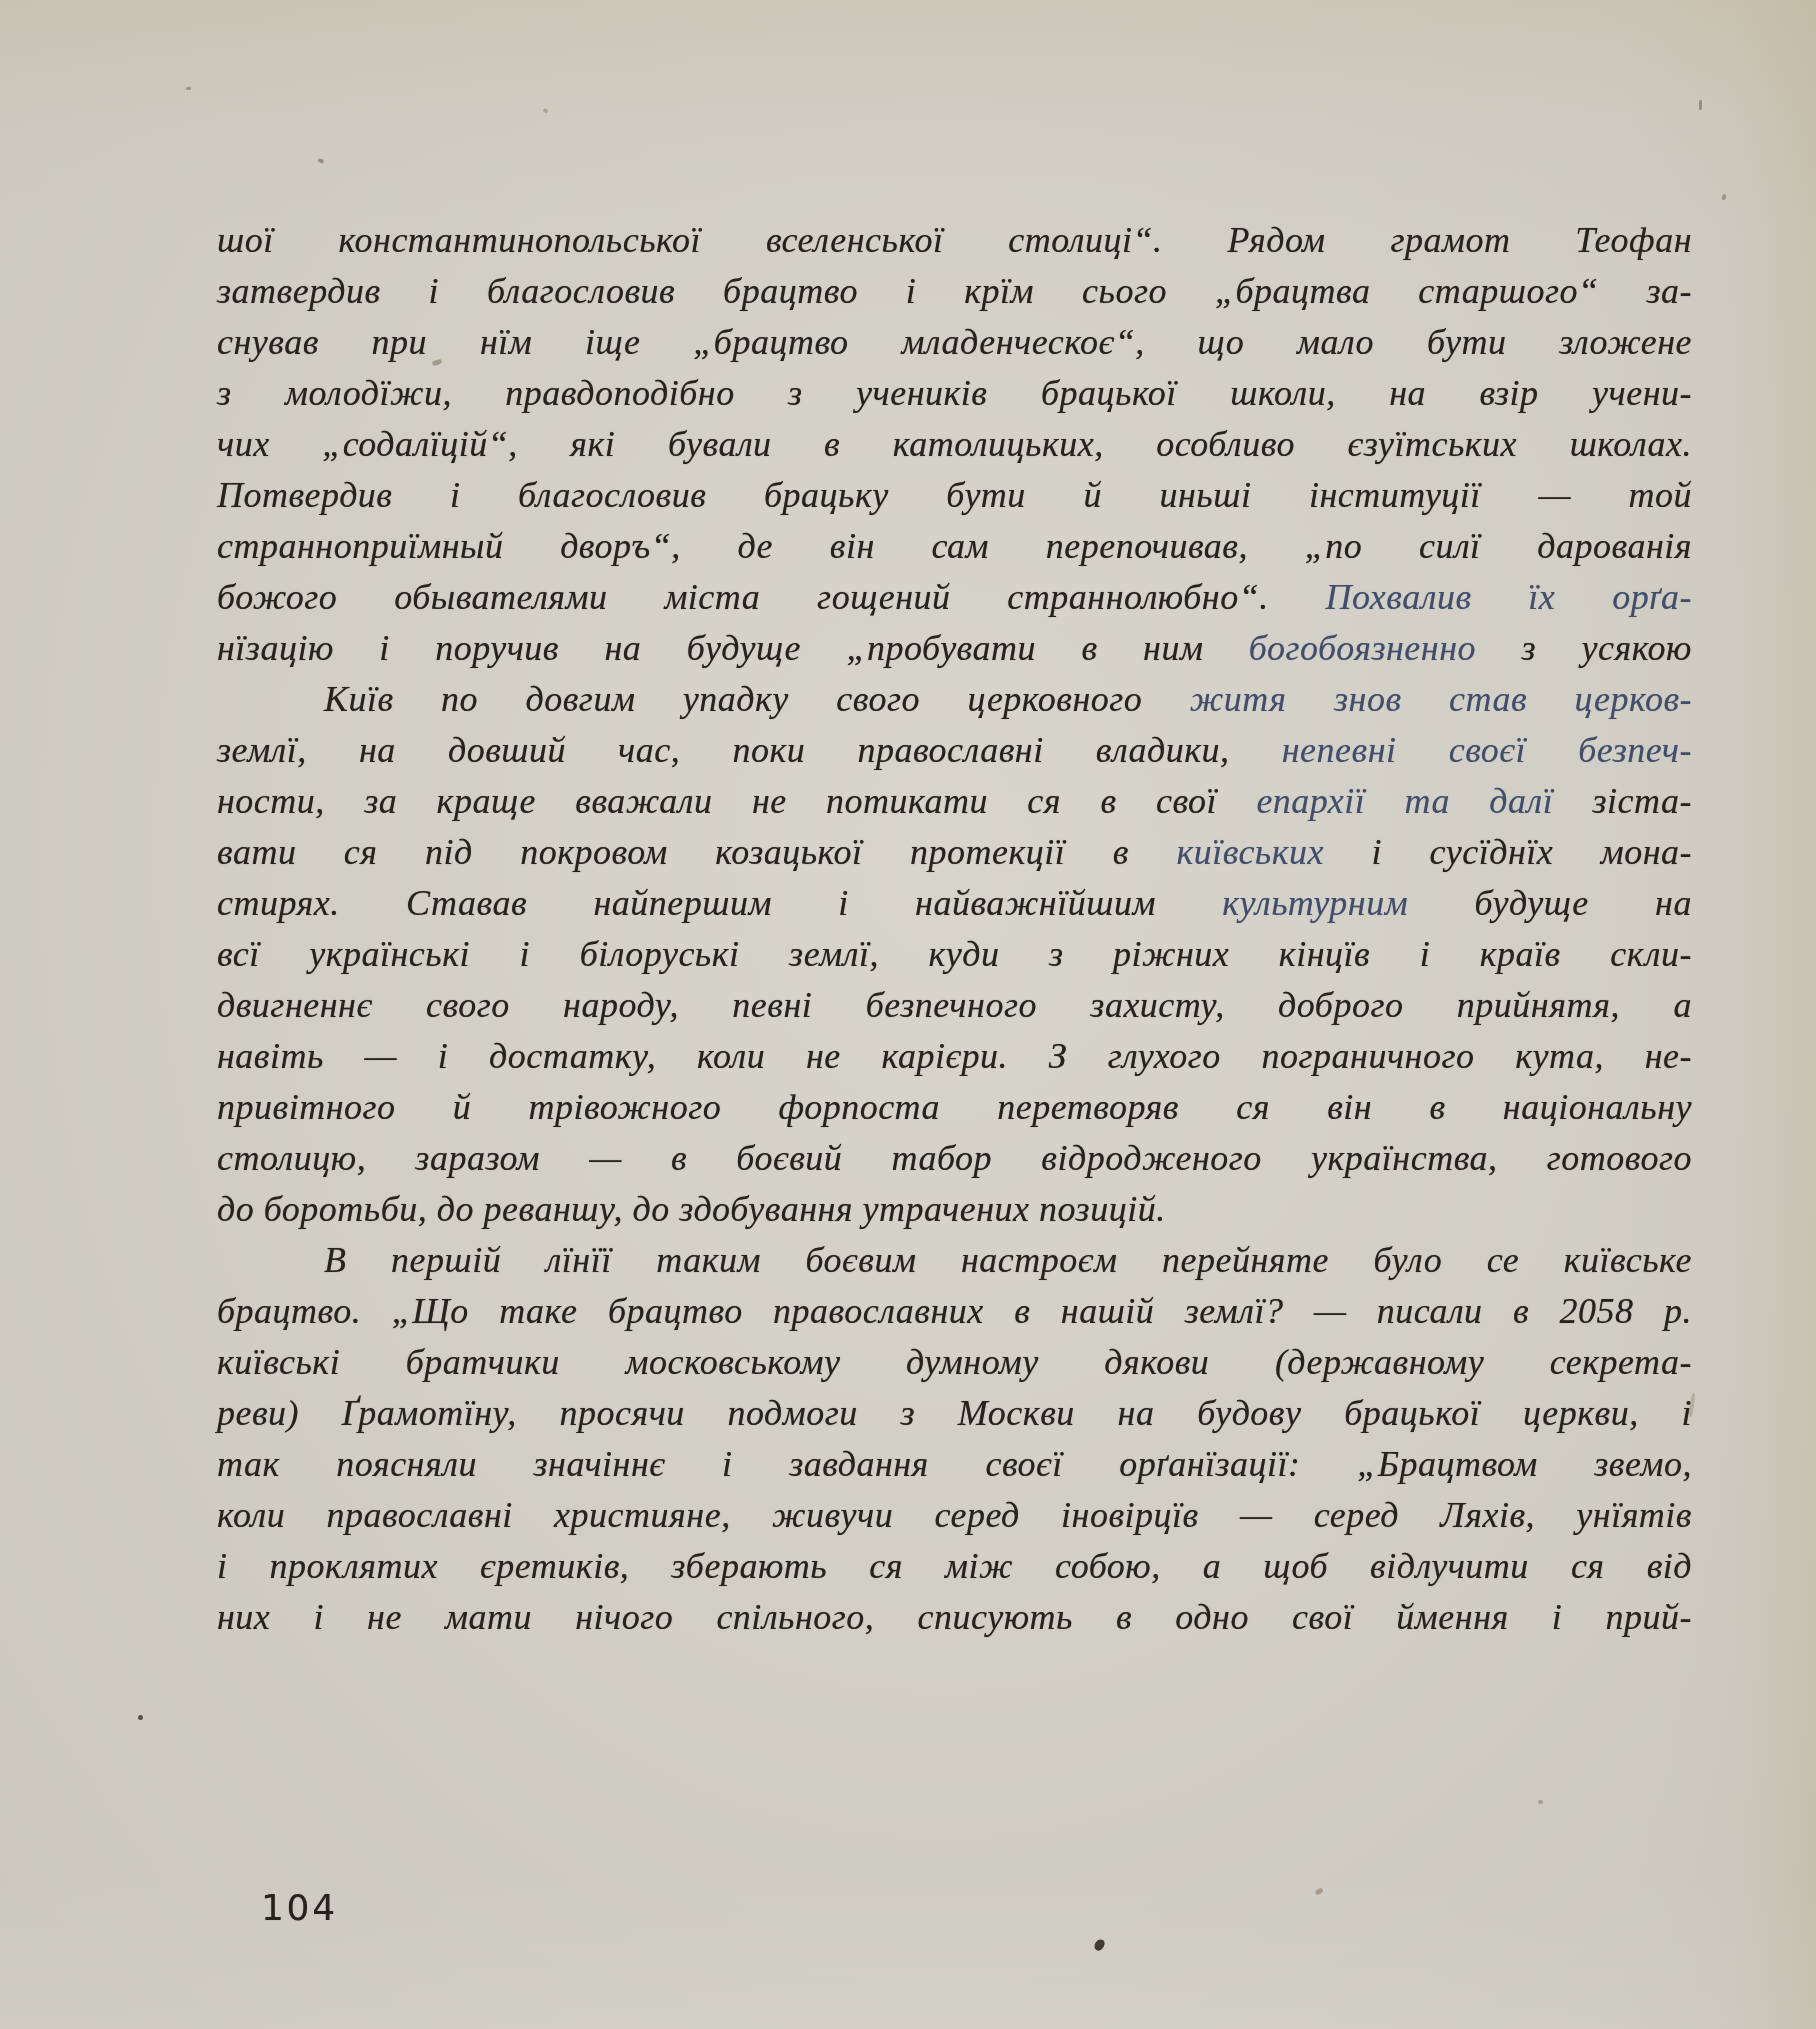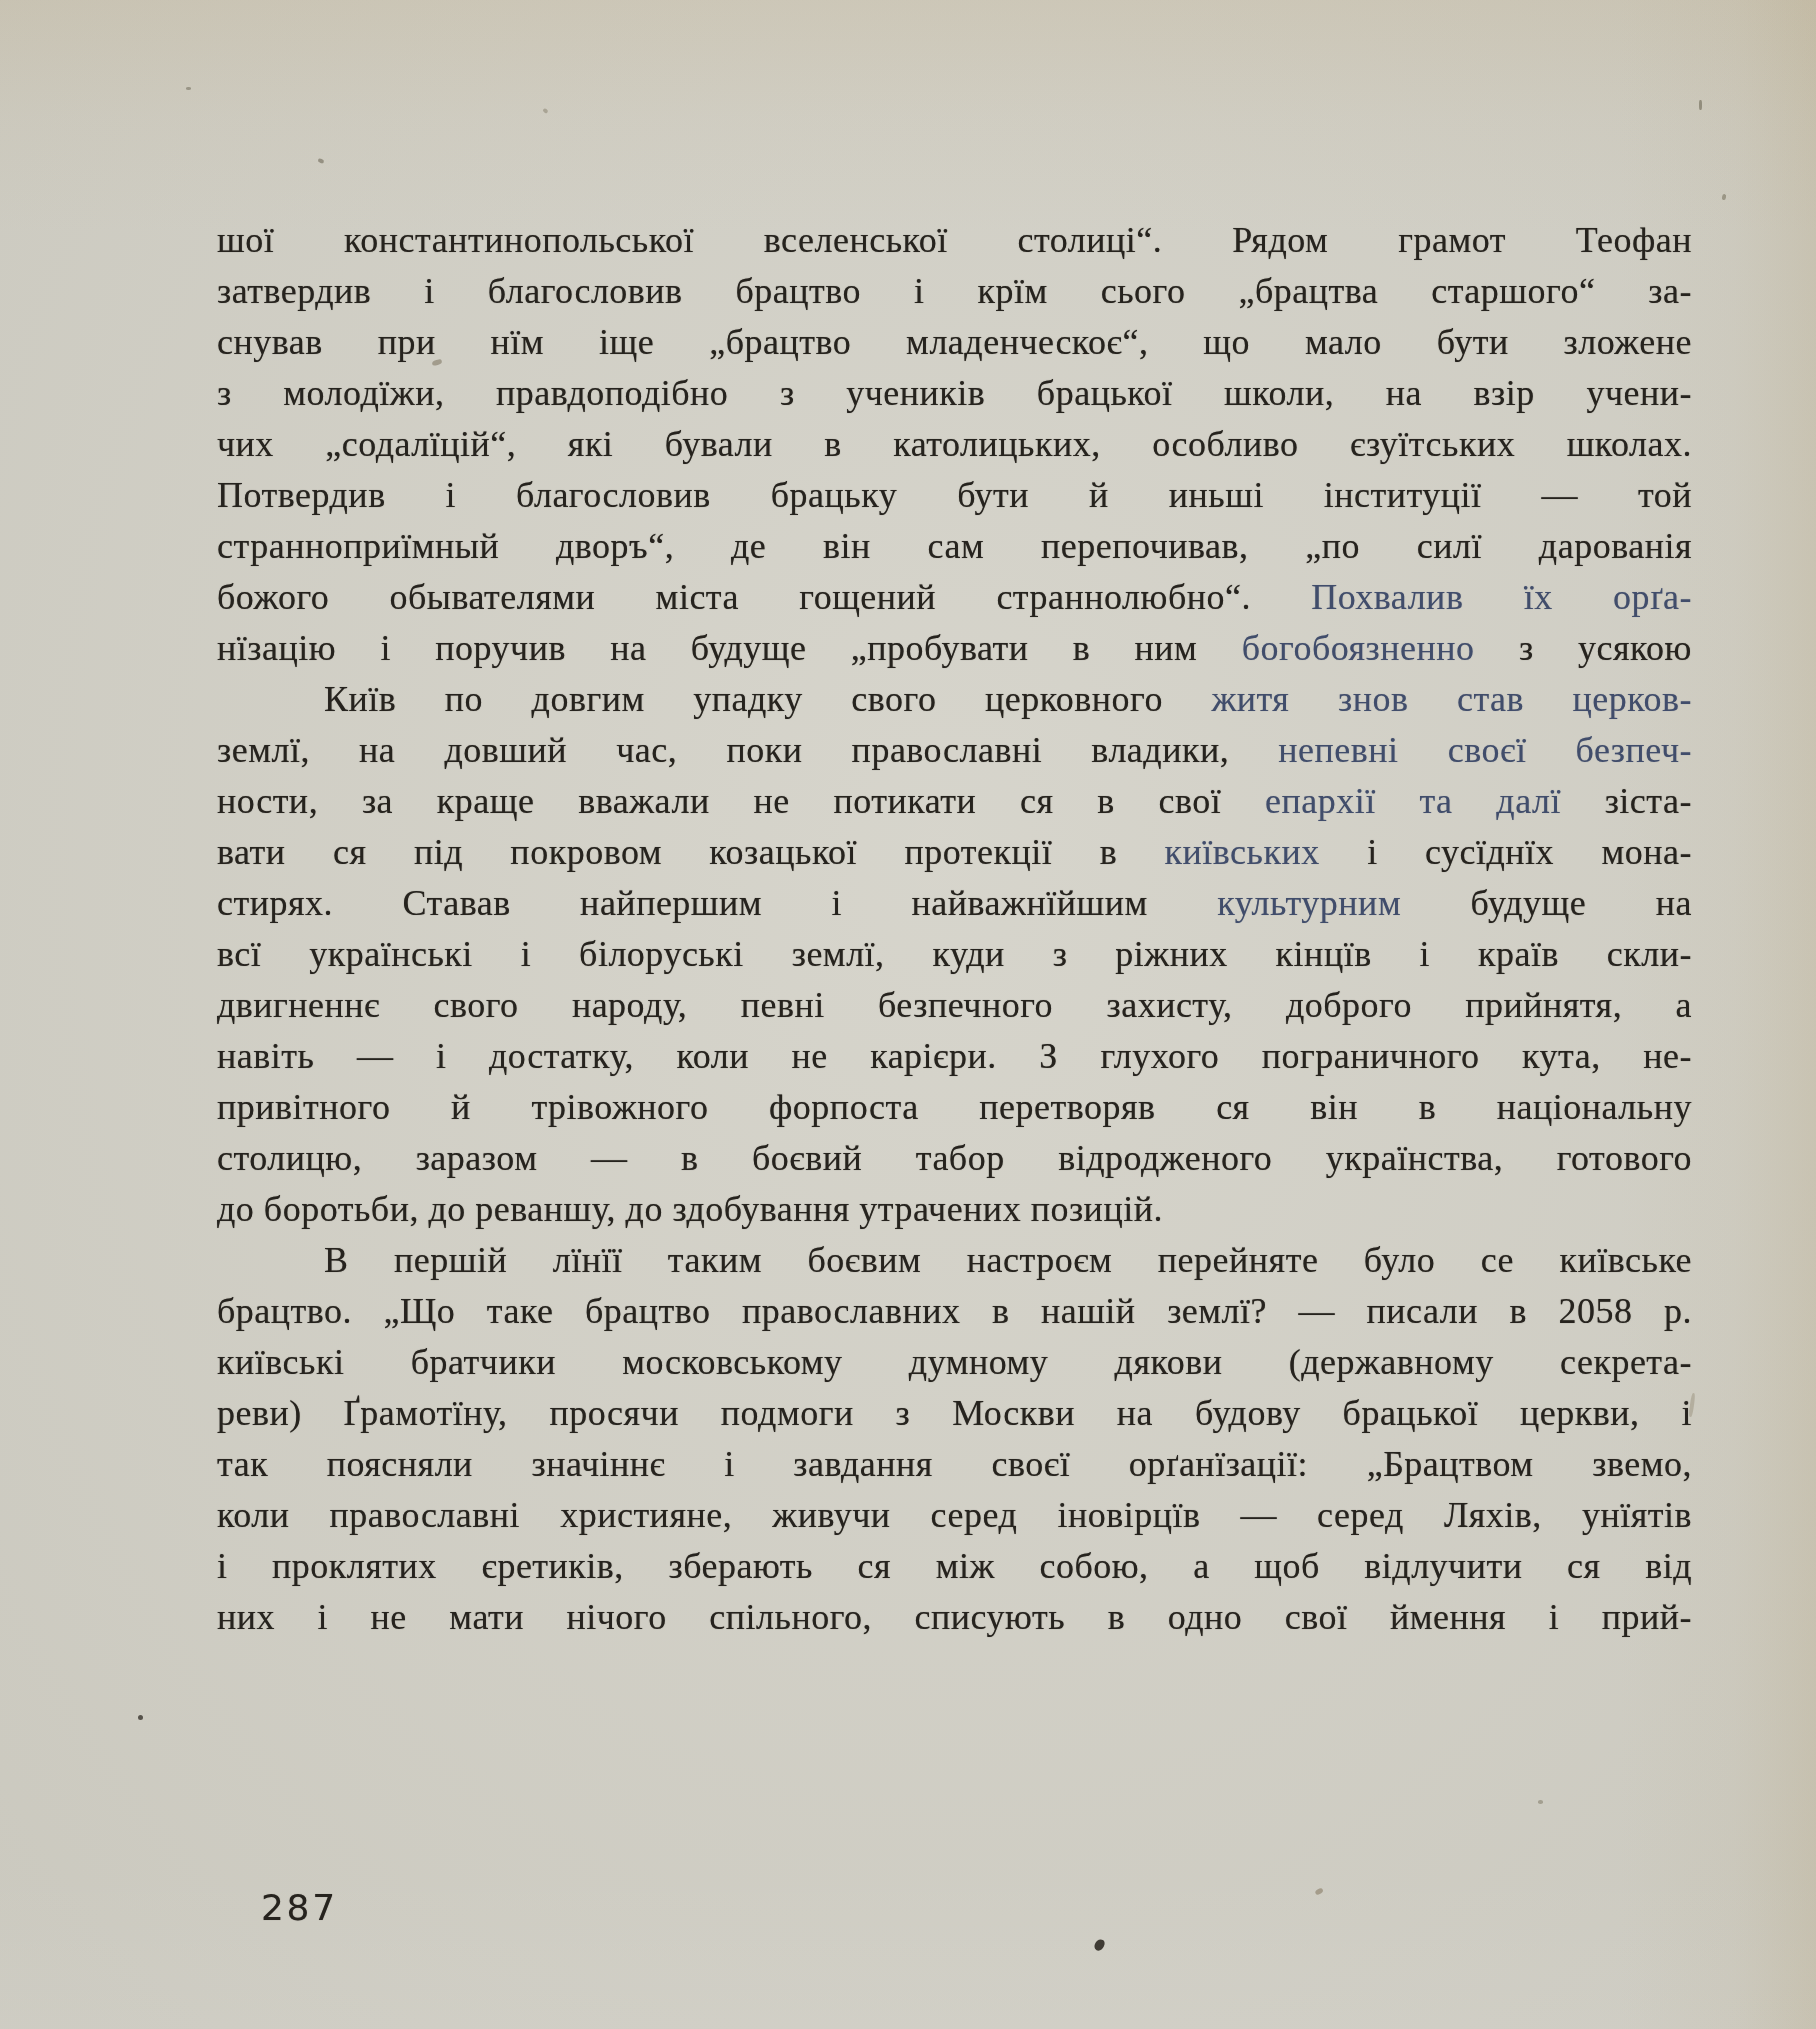--- a/index.html
+++ b/index.html
@@ -19,20 +19,21 @@
     position:absolute;left:217px;top:215px;width:1475px;
   }
   .line{
     font-size:36px;
     line-height:51px;
     height:51px;
     letter-spacing:0.5px;
     text-align:justify;
     text-align-last:justify;
     text-shadow:0 0 0.9px rgba(40,36,30,0.55);
+    font-style:italic;
   }
   .line.short{text-align-last:left;}
   .line.indent{text-indent:107px;}
   .tint{color:var(--tint,#414d6b);text-shadow:0 0 0.9px rgba(65,77,107,0.45);}
   .folio{
     position:absolute;left:261px;top:1887px;
     font-family:"DejaVu Sans","Liberation Sans",sans-serif;
     font-size:36px;letter-spacing:2.7px;
     color:var(--ink,#26231e);
     text-shadow:0 0 0.9px rgba(40,36,30,0.4);
@@ -66,21 +67,21 @@
     <div class="line indent"><span>В першій лїнїї таким боєвим настроєм перейняте було се київське</span></div>
     <div class="line"><span>брацтво. „Що таке брацтво православних в нашій землї? — писали в 2058 р.</span></div>
     <div class="line"><span>київські братчики московському думному дякови (державному секрета-</span></div>
     <div class="line"><span>реви) Ґрамотїну, просячи подмоги з Москви на будову брацької церкви, і</span></div>
     <div class="line"><span>так поясняли значіннє і завдання своєї орґанїзації: „Брацтвом звемо,</span></div>
     <div class="line"><span>коли православні християне, живучи серед іновірцїв — серед Ляхів, унїятів</span></div>
     <div class="line"><span>і проклятих єретиків, зберають ся між собою, а щоб відлучити ся від</span></div>
     <div class="line"><span>них і не мати нічого спільного, списують в одно свої ймення і прий-</span></div>
   </div>
 
-<div class="folio">287</div>
+<div class="folio">104</div>
 
 <div class="speck" style="left:318px;top:159px;width:6.3px;height:3.6px;background:rgba(92,86,68,0.5);border-radius:50%;transform:rotate(24deg);"></div>
 <div class="speck" style="left:186px;top:87px;width:4.5px;height:2.7px;background:rgba(92,86,68,0.45);border-radius:50%;"></div>
 <div class="speck" style="left:432px;top:360px;width:10px;height:5.4px;background:rgba(105,94,70,0.45);border-radius:60% 40% 50% 50%;transform:rotate(-18deg);"></div>
 <div class="speck" style="left:1699px;top:100px;width:2.7px;height:10px;background:rgba(90,84,64,0.5);border-radius:40%;"></div>
 <div class="speck" style="left:1722px;top:194px;width:3.6px;height:6.3px;background:rgba(95,88,66,0.45);border-radius:50%;transform:rotate(12deg);"></div>
 <div class="speck" style="left:138px;top:1715px;width:5.4px;height:5.4px;background:rgba(45,42,35,0.75);border-radius:50%;"></div>
 <div class="speck" style="left:1095px;top:1939px;width:9px;height:11.8px;background:rgba(38,33,26,0.85);border-radius:55% 45% 50% 50%;transform:rotate(30deg);"></div>
 <div class="speck" style="left:1315px;top:1889px;width:8.1px;height:4.5px;background:rgba(112,98,70,0.45);border-radius:50%;transform:rotate(-30deg);"></div>
 <div class="speck" style="left:1538px;top:1800px;width:4.5px;height:3.6px;background:rgba(100,92,70,0.4);border-radius:50%;"></div>

